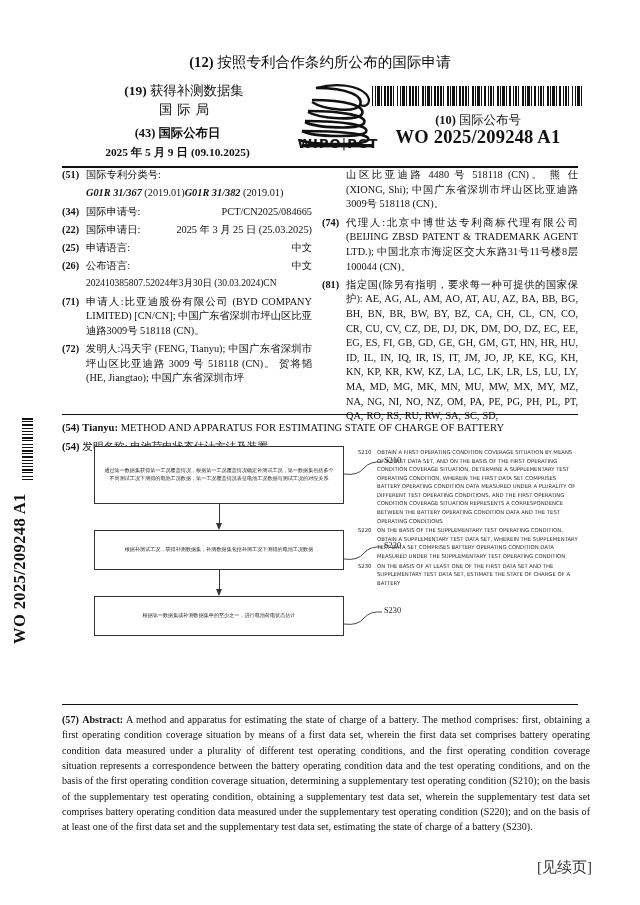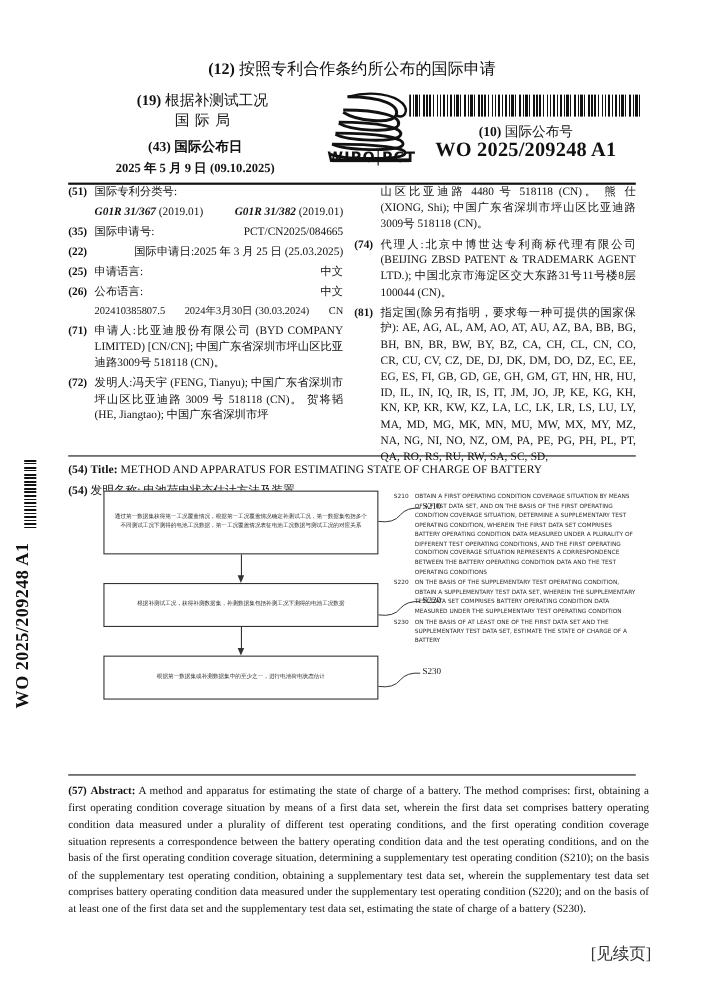--- a/index.html
+++ b/index.html
@@ -154,21 +154,21 @@
     font-size: 10.3px;
     line-height: 1.42;
   }
   .col-l { left: 62px; width: 250px; }
   .col-r { left: 322px; width: 256px; }
 
   .fld { display: flex; margin-bottom: 3.5px; }
   .fld .code { font-weight: bold; flex: 0 0 24px; }
   .fld .body { flex: 1 1 auto; }
 
-  .row2 { display: flex; justify-content: space-between; }
+  .row2 { display: flex; }
   .ital { font-style: italic; font-weight: bold; }
   .just { text-align: justify; }
   .nowrap { white-space: nowrap; }
 
   .codes { word-spacing: 0.5px; text-align: justify; }
 
   
   .titleblk {
     position: absolute;
     left: 62px;
@@ -281,21 +281,21 @@
   <div class="spine">WO 2025/209248 A1</div>
 
   <div class="hdr-12">
     <b>(12)</b>
     <span>按照专利合作条约所公布的国际申请</span>
   </div>
 
   <div class="hdr-19">
     <div>
       <b>(19)</b>
-      <span>根据补测试工况</span>
+      <span>获得补测数据集</span>
     </div>
     <div class="l2">国际局</div>
   </div>
 
   <div class="hdr-43">
     <div>
       <span class="lbl">(43)</span>
       <span>国际公布日</span>
     </div>
     <div>
@@ -337,30 +337,30 @@
       <span class="body">国际专利分类号:</span>
     </div>
     <div class="row2" style="padding-left:24px;margin-bottom:4px;">
       <span class="nowrap"><span class="ital">G01R 31/367</span>
         <span>(2019.01)</span></span>
       <span class="nowrap"><span class="ital">G01R 31/382</span>
         <span>(2019.01)</span></span>
     </div>
 
     <div class="fld">
-      <span class="code">(35)</span>
+      <span class="code">(34)</span>
       <span class="body" style="display:flex;justify-content:space-between;">
         <span>国际申请号:</span>
         <span>PCT/CN2025/084665</span>
       </span>
     </div>
 
     <div class="fld">
       <span class="code">(22)</span>
-      <span class="body" style="display:flex;justify-content:flex-end;">
+      <span class="body" style="display:flex;justify-content:space-between;">
         <span>国际申请日:</span>
         <span>2025 年 3 月 25 日 (25.03.2025)</span>
       </span>
     </div>
 
     <div class="fld">
       <span class="code">(25)</span>
       <span class="body" style="display:flex;justify-content:space-between;">
         <span>申请语言:</span>
         <span>中文</span>
@@ -408,21 +408,21 @@
         <span class="codes">AE, AG, AL, AM, AO, AT, AU, AZ, BA, BB, BG, BH, BN, BR, BW, BY, BZ, CA, CH, CL, CN, CO, CR, CU, CV, CZ, DE, DJ, DK, DM, DO, DZ, EC, EE, EG, ES, FI, GB, GD, GE, GH, GM, GT, HN, HR, HU, ID, IL, IN, IQ, IR, IS, IT, JM, JO, JP, KE, KG, KH, KN, KP, KR, KW, KZ, LA, LC, LK, LR, LS, LU, LY, MA, MD, MG, MK, MN, MU, MW, MX, MY, MZ, NA, NG, NI, NO, NZ, OM, PA, PE, PG, PH, PL, PT, QA, RO, RS, RU, RW, SA, SC, SD,</span>
       </span>
     </div>
   </div>
 
   <div class="rule" style="top:414px;"></div>
 
   <div class="titleblk">
     <div>
       <span class="code">(54)</span>
-      <span class="tw">Title:</span>
+      <span class="tw">Tianyu:</span>
       <span>METHOD AND APPARATUS FOR ESTIMATING STATE OF CHARGE OF BATTERY</span>
     </div>
     <div>
       <span class="code">(54)</span>
       <span>发明名称:</span>
       <span>电池荷电状态估计方法及装置</span>
     </div>
   </div>
 
   <div class="figwrap">

